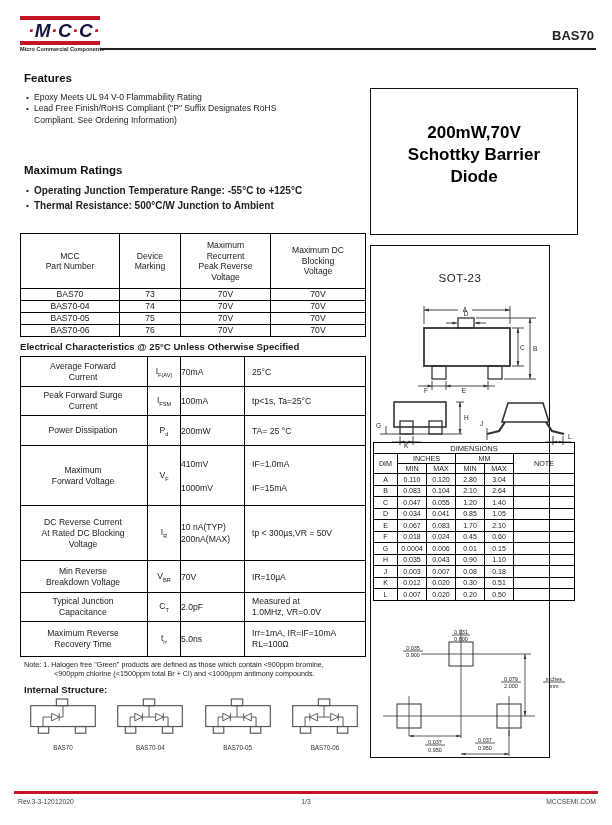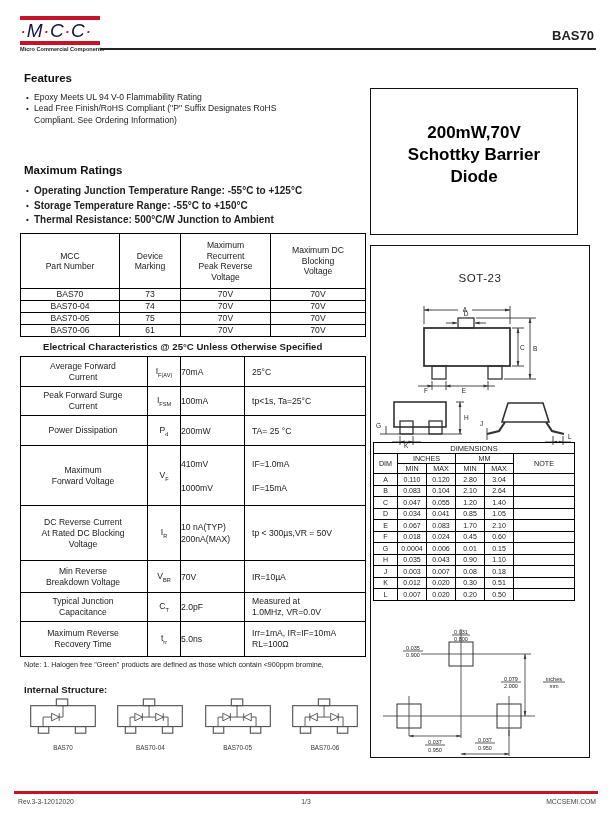--- a/index.html
+++ b/index.html
@@ -7,21 +7,21 @@
   body {
     width:612px; height:825px; position:relative; overflow:hidden;
     background:#ffffff; color:#1a1a1a;
     font-family:"Liberation Sans", sans-serif;
   }
   .abs { position:absolute; }
 
   
   .logo { left:20px; top:16px; width:80px; }
   .logo-bar { height:4px; background:#c41425; }
-  .logo-text { font-size:19px; font-weight:normal; font-style:italic; text-align:left; line-height:21px; letter-spacing:0.5px; }
+  .logo-text { font-size:19px; font-weight:bold; font-style:italic; text-align:right; line-height:21px; letter-spacing:0.5px; }
   .logo-letter { color:#15153f; }
   .logo-dot { color:#c41425; }
   .logo-sub { font-size:5.6px; font-weight:bold; color:#1a1a1a; white-space:nowrap; margin-top:1px; }
   .doc-part { right:18px; top:28px; font-size:13px; font-weight:bold; color:#222; }
   .header-rule { left:100px; top:48px; width:496px; height:1.5px; background:#222; }
 
   
   .sec-title { font-weight:bold; font-size:11.5px; color:#111; }
   .feature-list { left:26px; top:92px; width:336px; font-size:8.6px; line-height:11.4px; color:#222; }
   .ratings-list { left:26px; top:186px; width:336px; font-size:10px; color:#222;font-weight:bold; }
@@ -30,21 +30,21 @@
   .bullet::before { content:"\2022"; position:absolute; left:0; top:0; font-size:8px; }
 
   
   table { border-collapse:collapse; table-layout:fixed; }
   td, th { border:1px solid #000; font-weight:normal; padding:0; overflow:hidden; }
 
   .part-table { left:20px; top:233px; width:345px; font-size:8.6px; }
   .part-table th { height:55px; text-align:center; vertical-align:middle; white-space:pre-line; line-height:10.5px; }
   .part-table td { height:12px; text-align:center; vertical-align:middle; line-height:11px; }
 
-  .elec-title { left:20px; top:341px; font-size:9.6px; font-weight:bold;margin-left:23px; }
+  .elec-title { left:20px; top:341px; font-size:9.6px; font-weight:bold; }
 
   .elec-table { left:20px; top:356px; width:345px; font-size:8.6px; }
   .elec-table td { vertical-align:middle; }
   td.param { text-align:center; padding:2px 3px 2px 1px; white-space:pre-line; line-height:11px; }
   td.sym { text-align:center; }
   td.sym sub { font-size:5.6px; }
   td.val { text-align:left;margin-left:44px; }
   td.cond { text-align:left; padding-left:7px; }
   .r0{height:30px}.r1{height:29px}.r2{height:30px}.r3{height:60px}
   .r4{height:55px}.r5{height:32px}.r6{height:29px}.r7{height:35px}
@@ -57,21 +57,21 @@
   .note-l2 { margin-left:30px; }
 
   .internal-title { left:24px; top:684px; font-size:9.6px; font-weight:bold; }
   .internal-row { left:22px; top:698px; width:344px; display:flex; justify-content:space-between; }
   .internal-item { width:82px; text-align:center; }
   .internal-item .lbl { font-size:6.3px; color:#333; margin-top:2px; }
 
   
   .title-box { left:370px; top:88px; width:208px; height:147px; border:1.6px solid #111; }
   .title-text { padding-top:33px; text-align:center; font-weight:bold; font-size:17px; line-height:22px; color:#000000; }
-  .pkg-box { left:370px; top:245px; width:220px; height:513px; border:1.6px solid #111; }
+  .pkg-box { left:370px; top:245px; width:180px; height:513px; border:1.6px solid #111; }
   .pkg-name { position:absolute; top:26px; left:0; width:100%; text-align:center; font-size:11.5px; letter-spacing:0.6px; color:#222; }
   .topview { position:absolute; top:52px; left:25px; }
   .sideviews { position:absolute; top:149px; left:3px; width:200px; display:flex; justify-content:space-between; }
 
   .dim-table { position:absolute; top:196px; left:2px; width:201px; font-size:7px; }
   .dim-table td { height:11.5px; text-align:center; vertical-align:middle; }
   .dim-table .dimtitle td { height:11px; font-size:7.5px; }
   .dim-table .hdr td { height:10px; font-size:7.2px; }
 
   .solder-title { position:absolute; top:368px; left:0; width:100%; text-align:center; font-weight:bold; font-size:9px; }
@@ -104,21 +104,20 @@
   <div class="abs sec-title" style="left:24px; top:72px;">Features</div>
   <div class="abs feature-list">
     <div class="bullet">Epoxy Meets UL 94 V-0 Flammability Rating</div>
     <div class="bullet">Lead Free Finish/RoHS Compliant ("P" Suffix Designates RoHS
 Compliant. See Ordering Information)</div>
   </div>
 
   <div class="abs sec-title" style="left:24px; top:164px;">Maximum Ratings</div>
   <div class="abs ratings-list">
     <div class="bullet">Operating Junction Temperature Range: -55°C to +125°C</div>
-    <div class="bullet">Storage Temperature Range:  -55°C to +150°C</div>
     <div class="bullet">Thermal Resistance: 500°C/W Junction to Ambient</div>
   </div>
 
   <table class="abs part-table">
     <colgroup>
         <col style="width:99px">
         <col style="width:61px">
         <col style="width:90px">
         <col style="width:95px">
       </colgroup>
@@ -149,21 +148,21 @@
           <td>70V</td>
     </tr>
     <tr>
       <td>BAS70-05</td>
           <td>75</td>
           <td>70V</td>
           <td>70V</td>
     </tr>
     <tr>
       <td>BAS70-06</td>
-          <td>61</td>
+          <td>76</td>
           <td>70V</td>
           <td>70V</td>
     </tr>
   </tbody>
     </table>
 
   <div class="abs elec-title">Electrical Characteristics @ 25°C Unless Otherwise Specified</div>
   <table class="abs elec-table">
     <colgroup>
         <col style="width:127px">
@@ -241,20 +240,21 @@
       <td class="cond">
             <span class="bl g11">Irr=1mA, IR=IF=10mA</span>
             <span class="bl g11">RL=100Ω</span>
           </td>
     </tr>
   </tbody>
     </table>
 
   <div class="abs note">
     <div>Note: 1. Halogen free "Green" products are defined as those which contain &lt;900ppm bromine,</div>
+    <div class="note-l2">&lt;900ppm chlorine (&lt;1500ppm total Br + Cl) and &lt;1000ppm antimony compounds.</div>
   </div>
 
   <div class="abs internal-title">Internal Structure:</div>
   <div class="abs internal-row">
     <div class="internal-item">
       <svg width="76" height="40" viewBox="0 0 80 42">
         <g stroke="#555" fill="none" stroke-width="1.2">
           <rect x="6" y="8" width="68" height="22"></rect>
             <rect x="33" y="1" width="12" height="7"></rect>
           <rect x="14" y="30" width="11" height="7"></rect>

